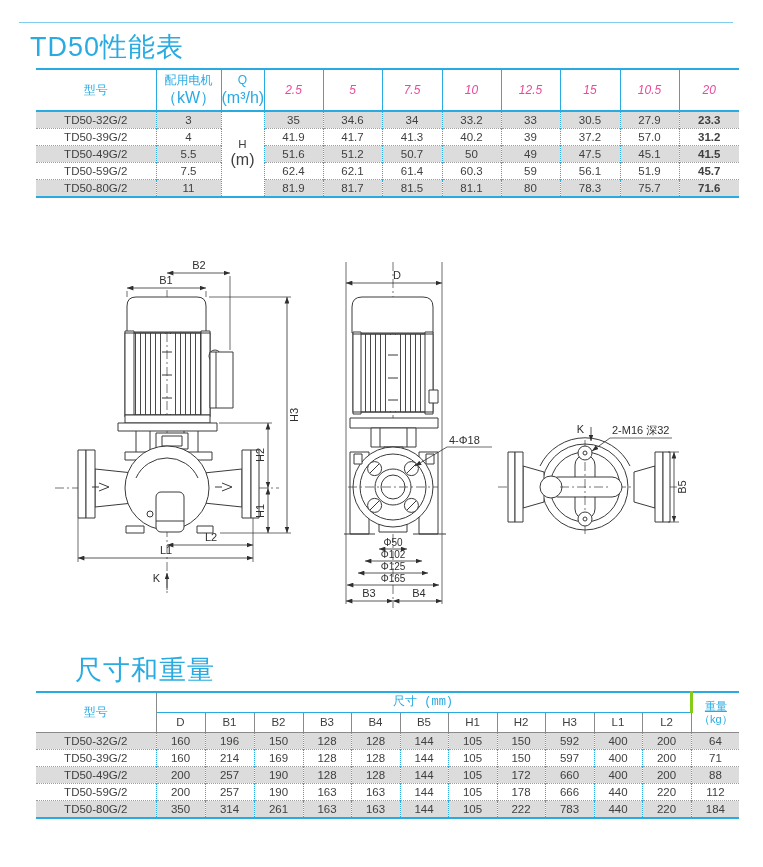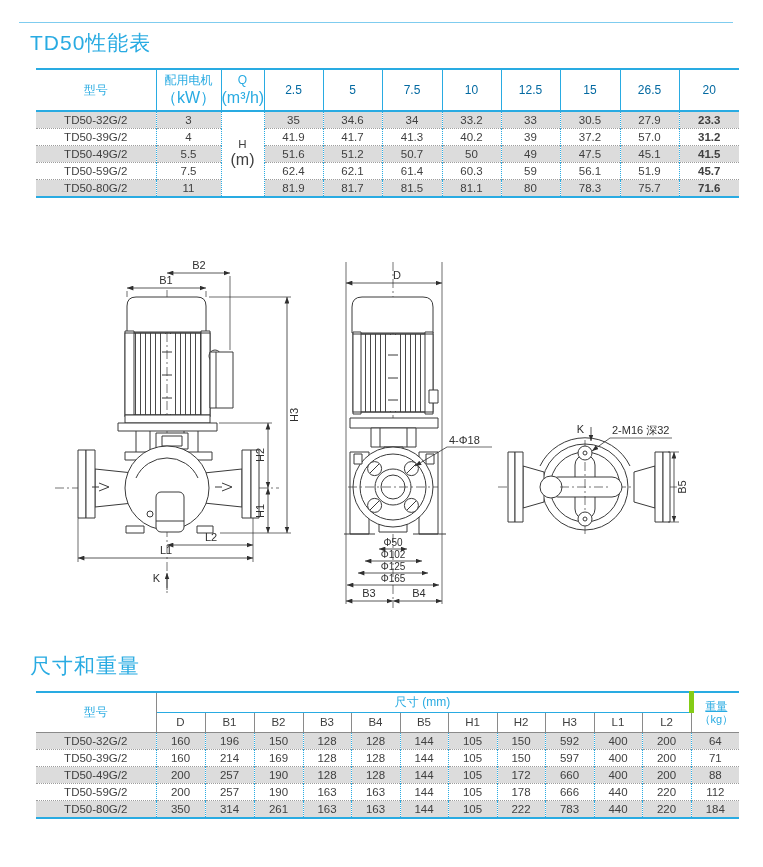--- a/index.html
+++ b/index.html
@@ -1,47 +1,47 @@
 <!DOCTYPE html>
 <html><head>
 <meta charset="utf-8">
 <style>
   html,body { margin:0; padding:0; background:#fff; }
   .page { position:relative; width:763px; height:867px; background:#fff; overflow:hidden;
           font-family:"Liberation Sans","DejaVu Sans",sans-serif; }
   .top-rule { position:absolute; left:19px; top:22px; width:714px; height:1px; background:#7fccef; }
-  .title { position:absolute; left:30px; margin:0; font-size:21px; font-weight:500;
+  .title { position:absolute; left:30px; margin:0; font-size:27px; font-weight:500;
            color:#29abe2; letter-spacing:1px; }
   .t1 { top:29px; }
-  .t2 { top:652px; }
+  .t2 { top:652px;margin-left:45px; }
 
   table { border-collapse:collapse; table-layout:fixed; position:absolute; left:36px; background:#fff; }
   th,td { padding:0; margin:0; text-align:center; vertical-align:middle; font-weight:normal;
           overflow:hidden; white-space:nowrap; }
 
   
   .perf { top:68px; width:703px; border-top:2px solid #29abe2; border-bottom:2px solid #29abe2; }
   .perf thead th { height:40px; font-size:12px; color:#29abe2; border-bottom:2px solid #29abe2;
                    border-right:1px solid #29abe2; line-height:1.2; }
   .perf thead th.lastc { border-right:none; }
-  .perf thead th.dk { color:#0369a1; }
+  .perf thead th.dk { color:#ec4899;font-style:italic; }
   .sub { font-size:16px;text-align:right; }
   .perf tbody td { height:16px; font-size:11.5px; color:#3f3f3f; border-right:1px dotted #29abe2; }
   .perf tbody td.lastc { border-right:none;font-weight:bold; }
   .perf tbody tr + tr td { border-top:1px dotted #9c9c9c; }
   tr.g { background:#dcdcdc; }
   td.model { color:#29abe2; }
   td.hcell { background:#fff; border-top:none !important; border-left:1px dotted #29abe2;
              font-size:12px; color:#3f3f3f; line-height:1.15; }
 
   
   .dims { top:691px; width:703px; border-top:2px solid #29abe2; border-bottom:2px solid #29abe2; }
   .dims thead th { color:#29abe2; font-size:12px; line-height:1.1; }
   .dims thead th.modelh { border-right:1px solid #8a8a8a; border-bottom:1px solid #8a8a8a; height:38px; }
-  .dims thead th.sizeg  { height:19px; border-bottom:1px solid #29abe2; border-right:5px solid #84cc16; }
+  .dims thead th.sizeg  { height:19px; border-bottom:1px solid #29abe2; border-right:3px solid #84cc16;font-family:Liberation Mono, monospace; }
   .dims thead th.weighth{ border-bottom:1px solid #8a8a8a; font-size:11px; }
   .dims thead tr.subr th { height:19px; color:#3f3f3f; font-size:11.5px;
                            border-right:1px solid #8a8a8a; border-bottom:1px solid #8a8a8a; }
   .dims thead tr.subr th.lastc { border-right:1px solid #8a8a8a; }
   .dims tbody td { height:16px; font-size:11.5px; color:#3f3f3f; border-right:1px dotted #29abe2; }
   .dims tbody td.lastc { border-right:none;margin-left:32px; }
   .dims tbody tr + tr td { border-top:1px dotted #9c9c9c; }
   .u { text-decoration:underline; }
 
   .note { position:absolute; left:30px; top:818px; font-size:13.5px; color:#3f3f3f; }
@@ -88,21 +88,21 @@
         <th>
           <span>Q</span><br>
           <span class="sub">(m³/h)</span>
         </th>
         <th class="dk">2.5</th>
         <th class="dk">5</th>
         <th class="dk">7.5</th>
         <th class="dk">10</th>
         <th class="dk">12.5</th>
         <th class="dk">15</th>
-        <th class="dk">26.5</th>
+        <th class="dk">10.5</th>
         <th class="dk lastc">20</th>
       </tr>
     </thead>
     <tbody>
       <tr class="g">
         <td class="model">TD50-32G/2</td>
         <td>3</td>
         <td class="hcell" rowspan="5">
           <span>H</span><br>
           <span class="sub">(m)</span>

